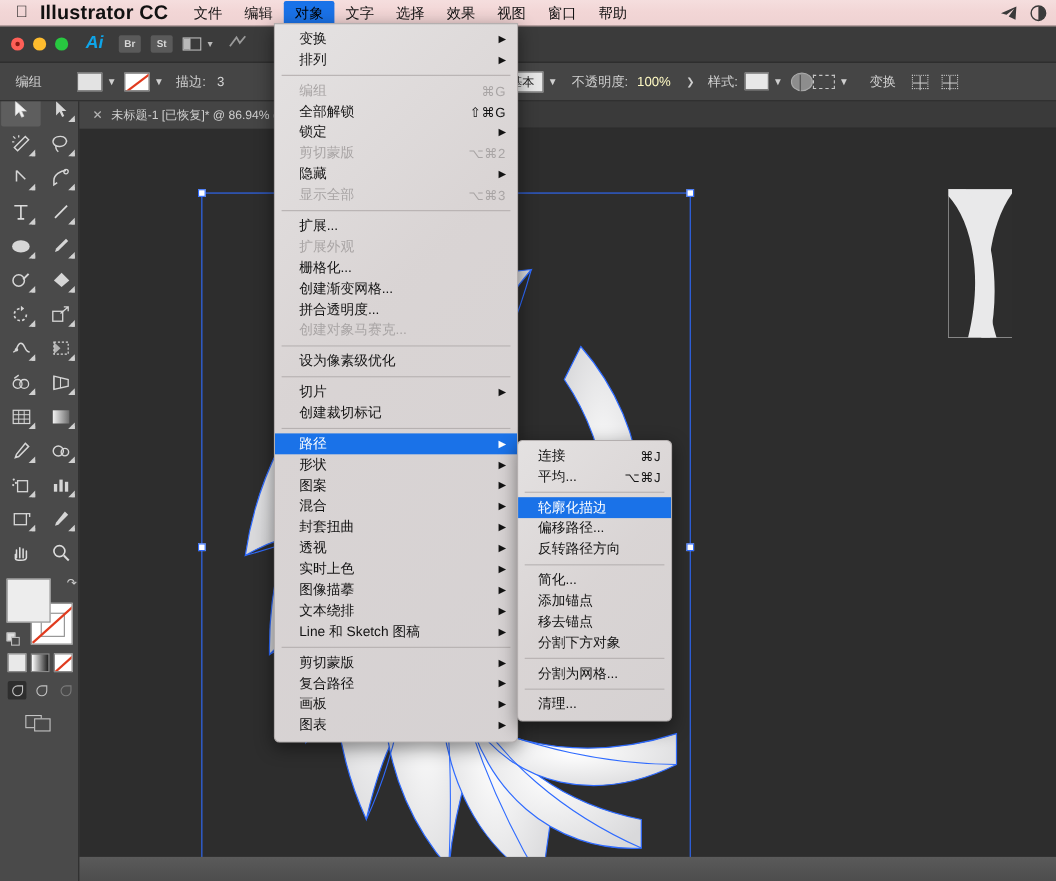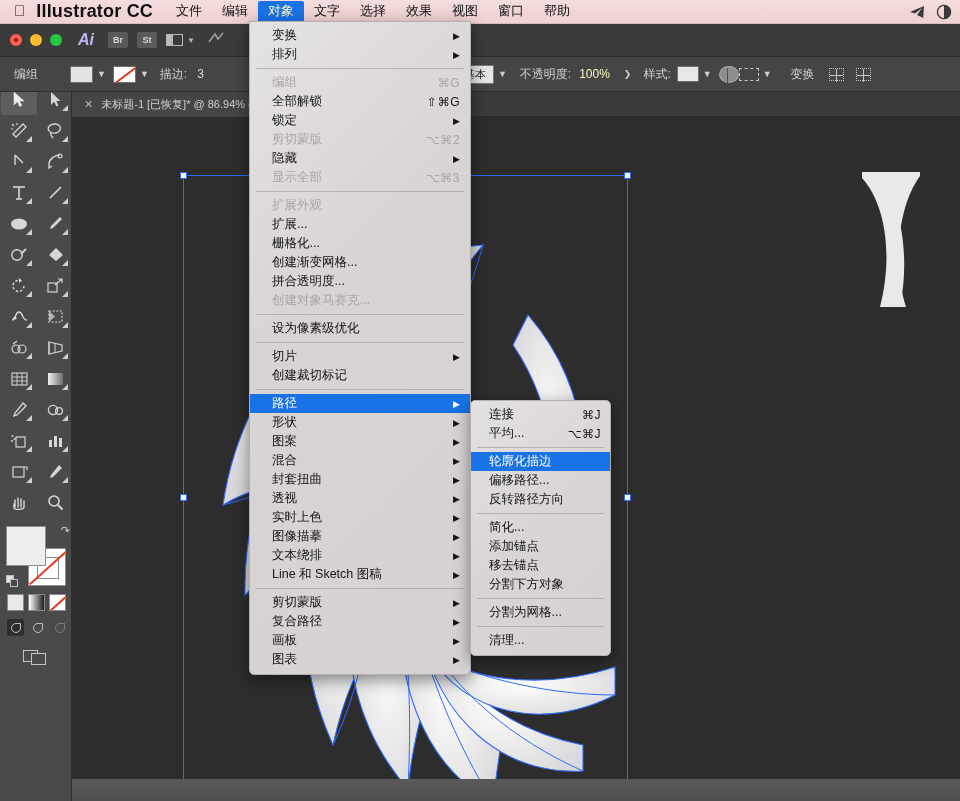--- a/index.html
+++ b/index.html
@@ -12,36 +12,36 @@
 
   
   #macbar{
     position:absolute; left:0; top:0; width:960px; height:24px;
     background:linear-gradient(180deg,#f5dede 0%,#f2d6d6 45%,#efd2d2 100%);
     display:flex; align-items:center; z-index:60;
     border-bottom:1px solid #d9bdbd;
   }
   .mb-apple{ font-size:15px; color:#1a1a1a; padding:0 11px 2px 14px; line-height:1;}
   .mb-app{ font-weight:bold; color:#111; font-size:18px; padding:0 13px 0 0; letter-spacing:.2px;}
-  .mb-item{ color:#111; font-size:13px; padding:2px 10px; line-height:18px; border-radius:2px;font-family:Liberation Mono, monospace;}
-  .mb-item.active{ background:#1a72e8; color:#fef9c3; }
+  .mb-item{ color:#111; font-size:13px; padding:2px 10px; line-height:18px; border-radius:2px;}
+  .mb-item.active{ background:#1a72e8; color:#000000; }
   .mb-right{ margin-left:auto; display:flex; align-items:center; gap:11px; padding-right:8px; }
   .mb-ico{ width:16px; height:16px; display:block; }
 
   
   #appbar{
     position:absolute; left:0; top:24px; width:960px; height:33px;
     background:#3b3b3b; display:flex; align-items:center; z-index:40;
     border-bottom:1px solid #2c2c2c;
   }
   .traffic{ display:flex; gap:8px; padding:0 12px 0 10px; }
   .tl{ width:12px; height:12px; border-radius:50%; }
   .tl.r{ background:#ff5f57; } .tl.y{ background:#febc2e; } .tl.g{ background:#28c840; }
   .tl.r::after{content:"";display:block;width:4px;height:4px;border-radius:50%;background:#8b1a13;margin:4px auto;}
-  .ai-logo{ color:#c4b5fd; font-weight:bold; font-size:16px; font-style:italic; padding:0 14px 0 4px;}
+  .ai-logo{ color:#0ea5e9; font-weight:bold; font-size:16px; font-style:italic; padding:0 14px 0 4px;}
   .sqbtn{
     width:20px;height:16px;border-radius:2px;background:#5a5a5a;color:#d8d8d8;
     font-size:9px;display:flex;align-items:center;justify-content:center;margin-right:9px;font-weight:bold;
   }
   .arrg{ display:flex; align-items:center; gap:4px; margin-right:8px;}
   .arrg .grid{ width:17px;height:12px;border:1px solid #b9b9b9;display:flex;}
   .arrg .grid i{display:block;border-right:1px solid #b9b9b9;}
   .arrg .grid i:first-child{width:6px;background:#b9b9b9;}
   .arrg .grid i:last-child{flex:1;border-right:none;}
   .chev{ color:#b9b9b9; font-size:8px; }
@@ -559,27 +559,27 @@
   <div class="mi">
     <span>隐藏</span>
     <span class="ar">▶</span>
   </div>
   <div class="mi dis">
     <span>显示全部</span>
     <span class="sc">⌥⌘3</span>
   </div>
   <div class="msep"></div>
 
+  <div class="mi">
+    <span>扩展...</span>
+  </div>
   <div class="mi dis">
     <span>扩展外观</span>
   </div>
   <div class="mi">
-    <span>扩展...</span>
-  </div>
-  <div class="mi">
     <span>栅格化...</span>
   </div>
   <div class="mi">
     <span>创建渐变网格...</span>
   </div>
   <div class="mi">
     <span>拼合透明度...</span>
   </div>
   <div class="mi dis">
     <span>创建对象马赛克...</span>

